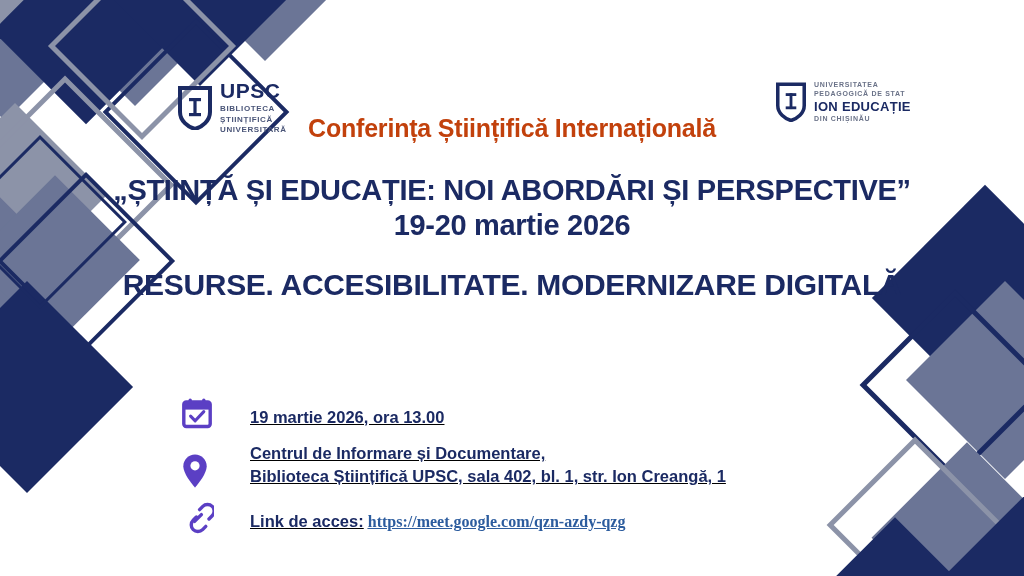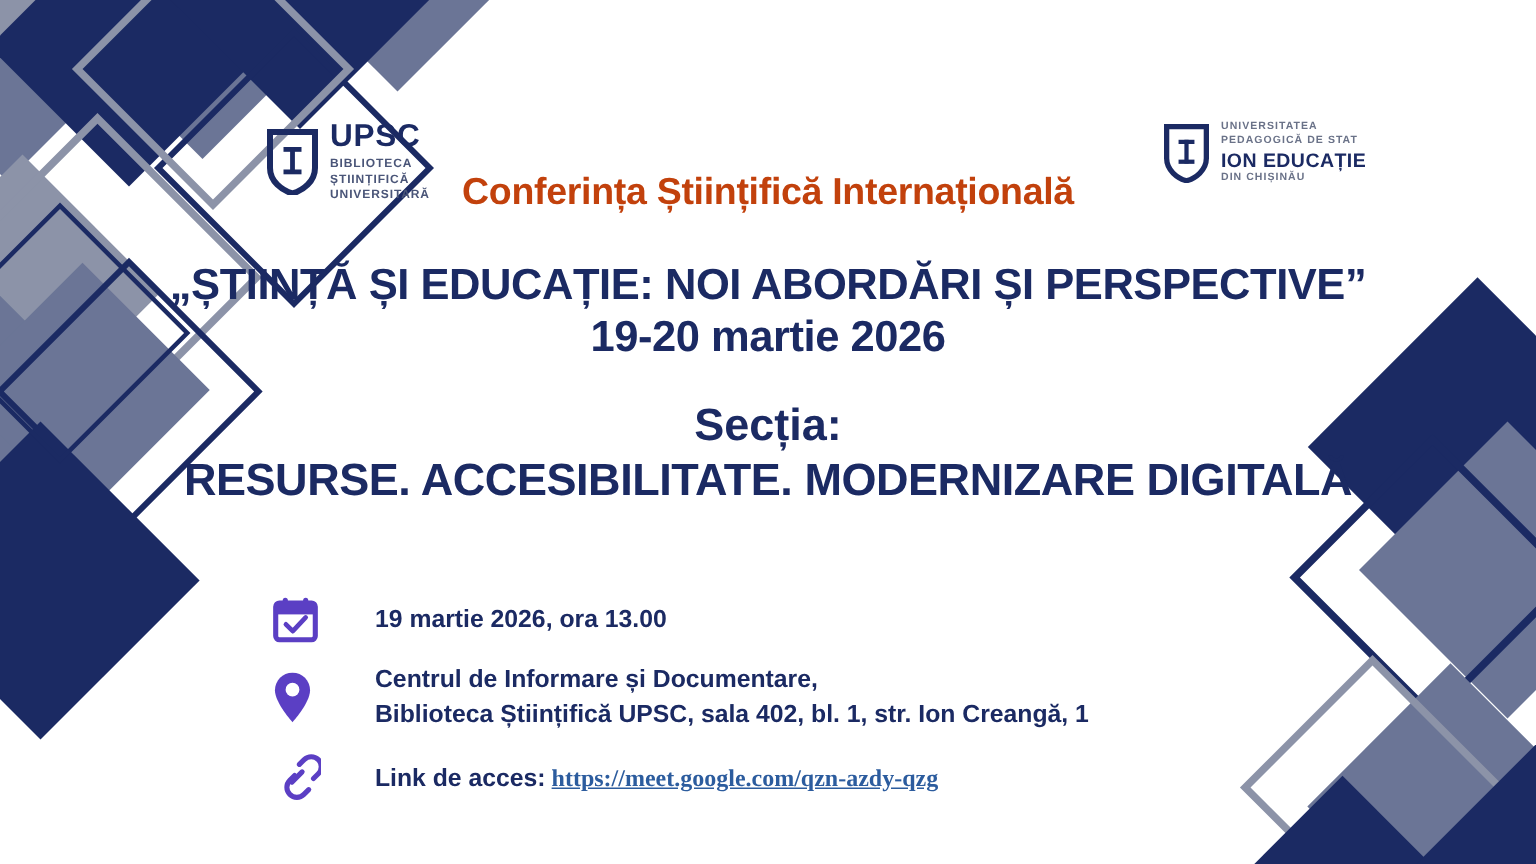--- a/index.html
+++ b/index.html
@@ -119,22 +119,23 @@
 
   
   .info {
     position: absolute;
     left: 182px;
     top: 396px;
     z-index: 5;
   }
   .info-row {
     display: flex;
-    align-items: center;
+    align-items: flex-end;
     margin-bottom: 12px;
+    text-decoration: underline;
   }
   .info-row:last-child { margin-bottom: 0; }
   .info-icon {
     width: 40px;
     flex: 0 0 40px;
     display: flex;
     justify-content: flex-start;
     align-items: flex-start;
     padding-top: 1px;
   }
@@ -236,21 +237,20 @@
     </div>
   </div>
 
   <div class="headings">
     <div class="conf-line">Conferința Științifică Internațională</div>
     <div class="theme-block">
       <div class="theme-line">„ȘTIINȚĂ ȘI EDUCAȚIE: NOI ABORDĂRI ȘI PERSPECTIVE”</div>
       <div class="theme-line">19-20 martie 2026</div>
     </div>
     <div class="section-block">
-      <div class="section-label">Secția:</div>
       <div class="section-line2">RESURSE. ACCESIBILITATE. MODERNIZARE DIGITALĂ</div>
     </div>
   </div>
 
   <div class="info">
 
     <div class="info-row row-date">
       <span class="info-icon">
         <svg width="30" height="32" viewBox="0 0 30 32">
           <rect x="6.5" y="1.5" width="3.4" height="7" rx="1.7" fill="#5B3FC4"></rect>

